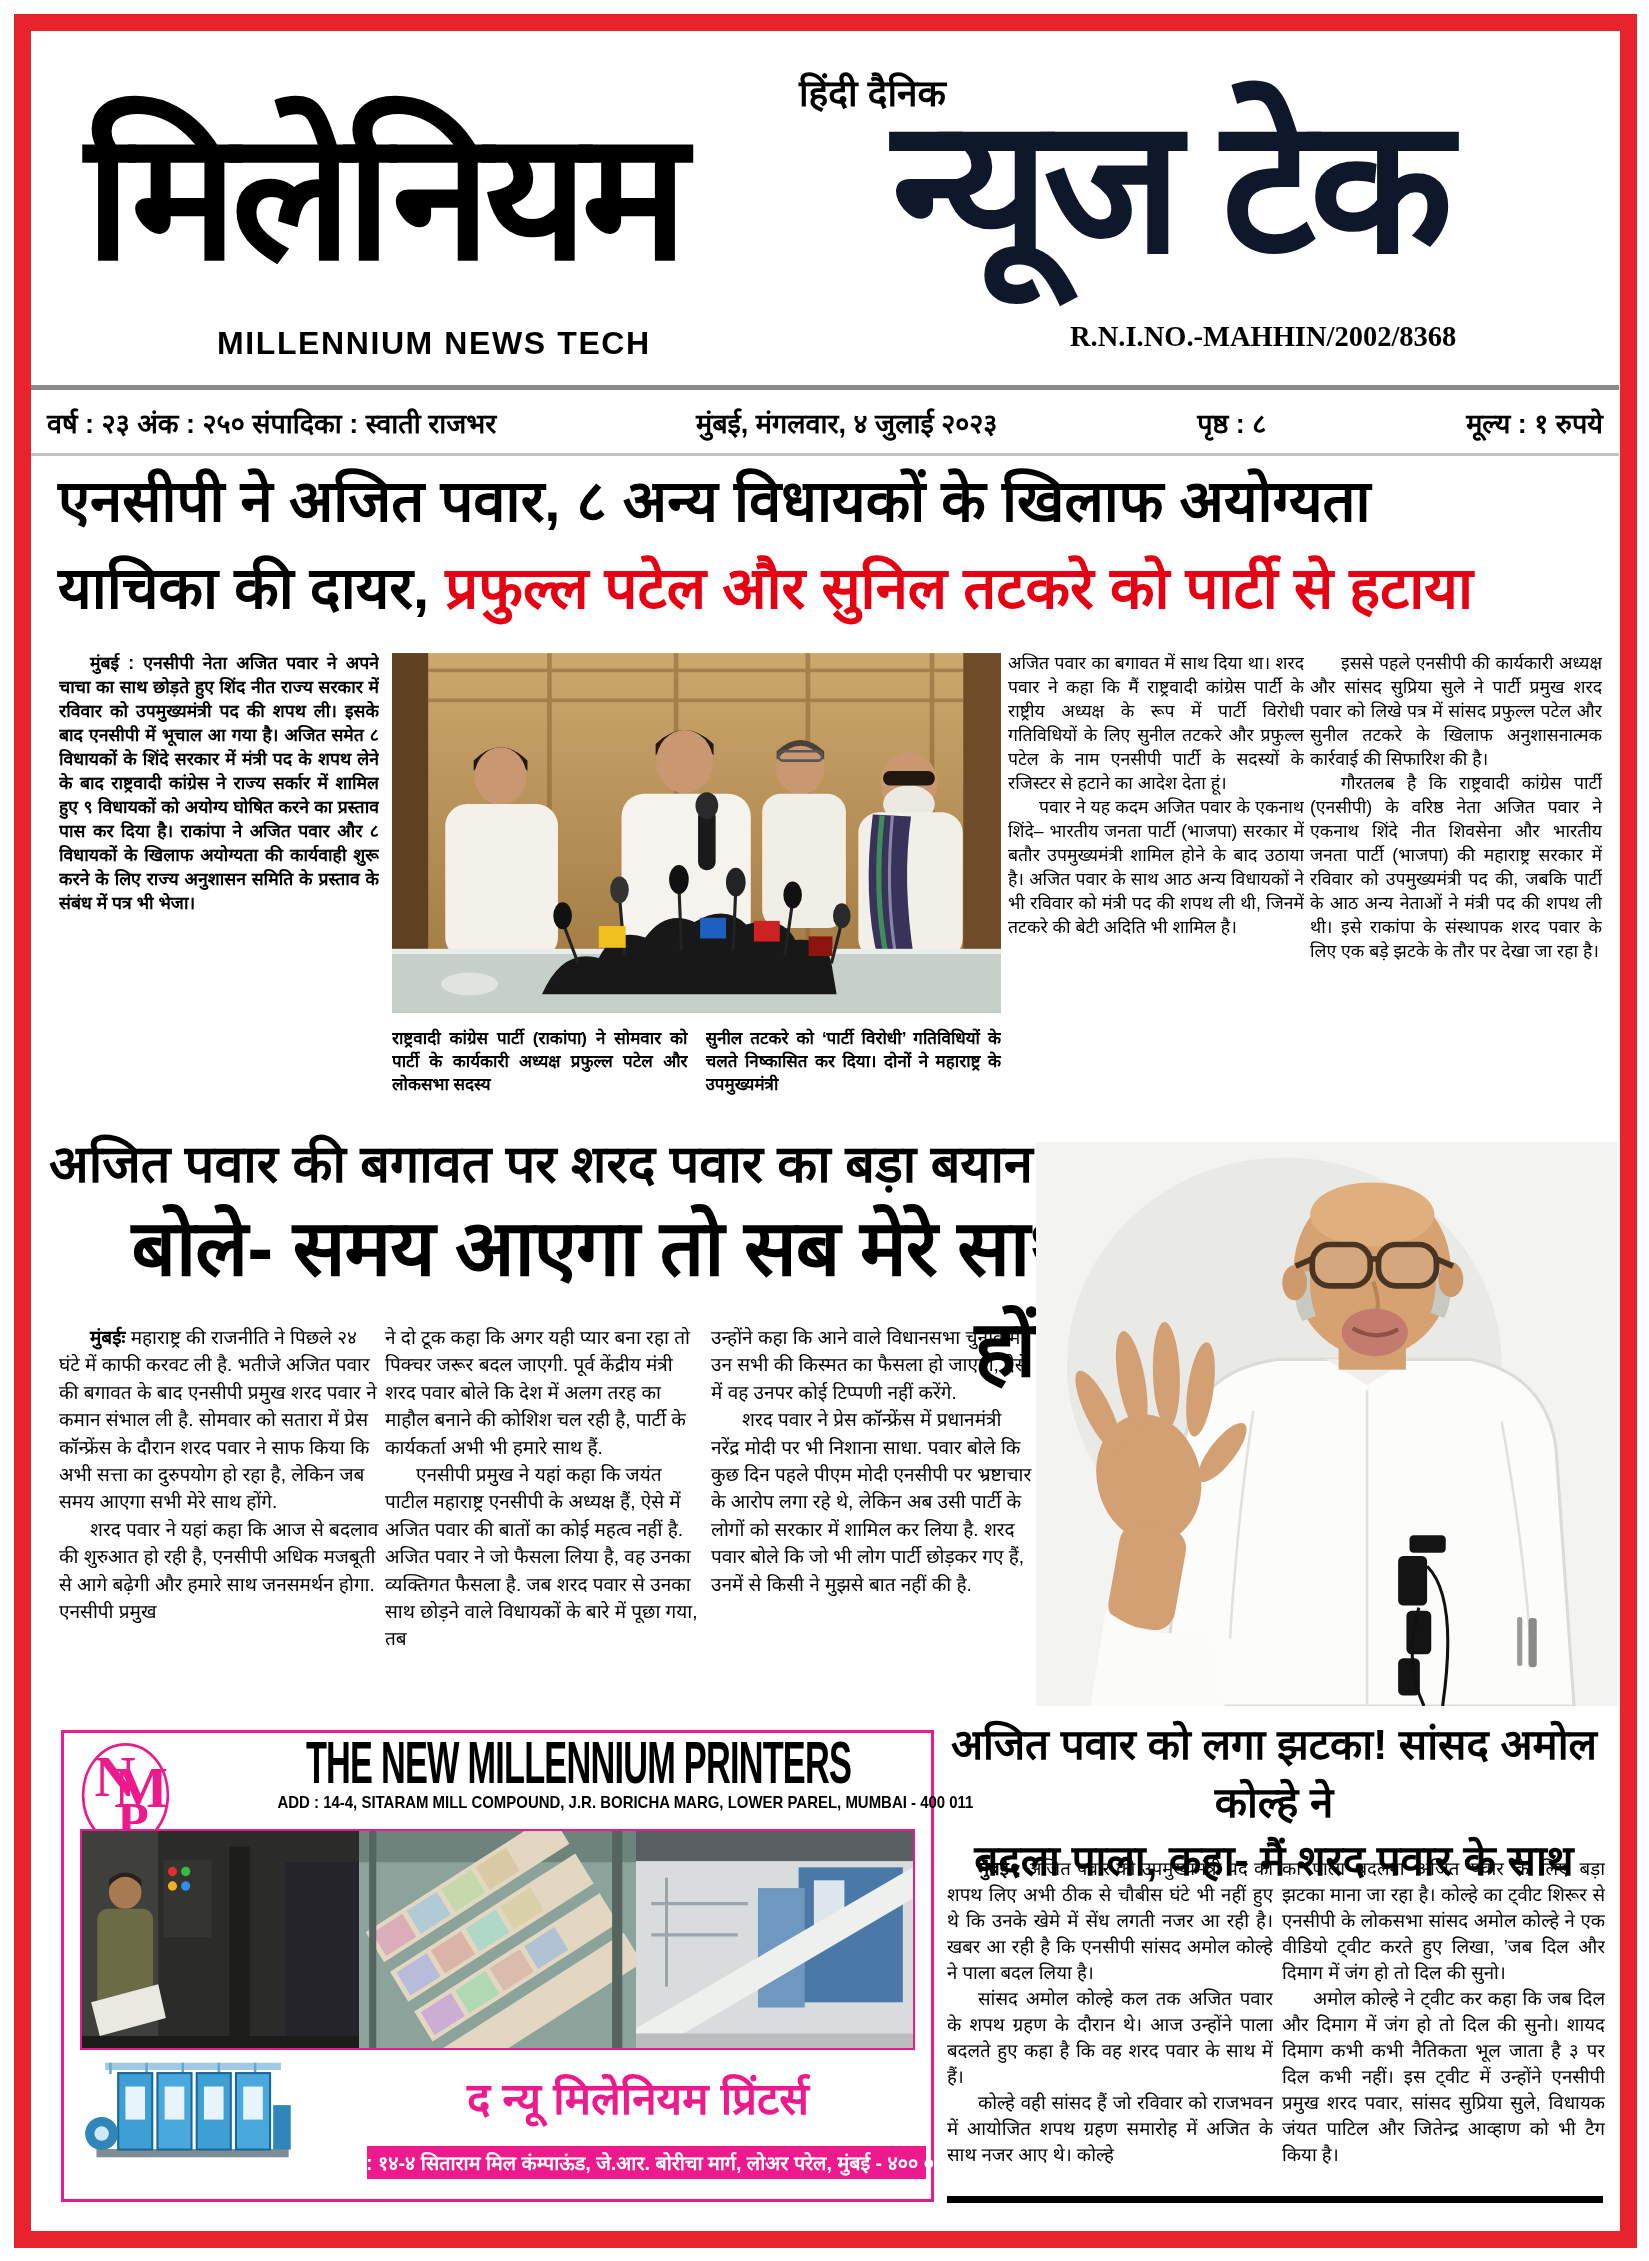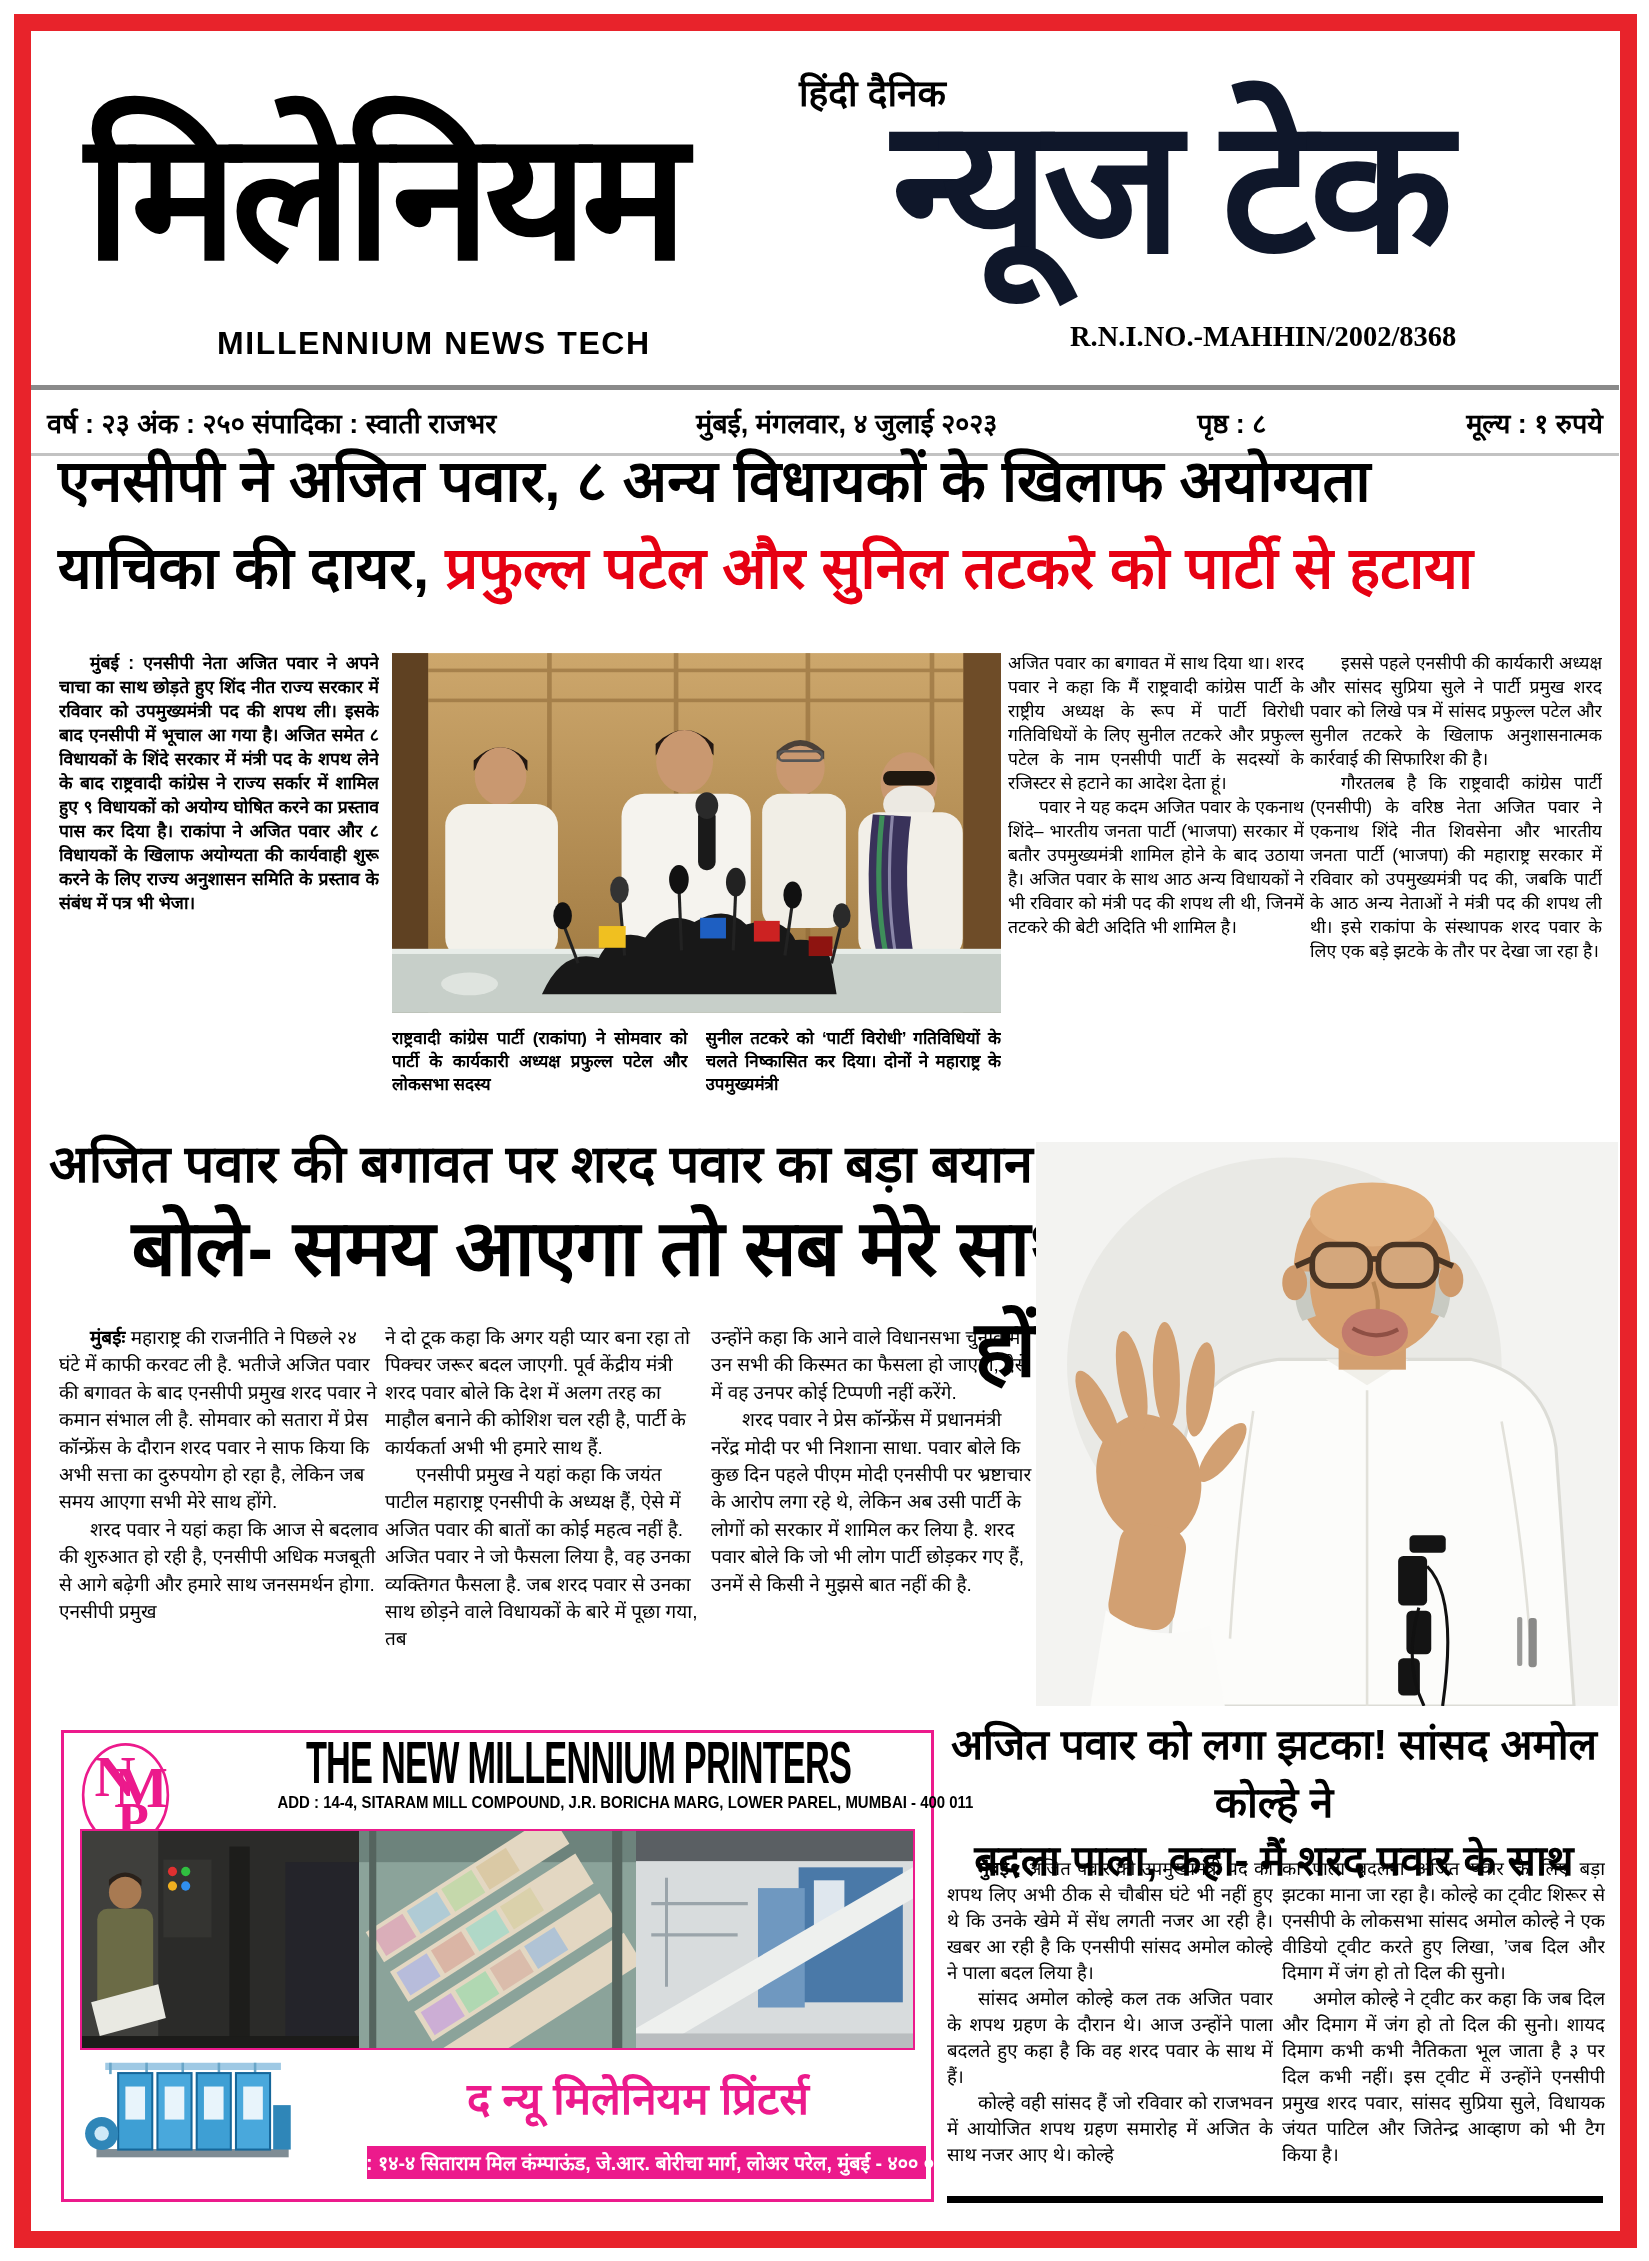--- a/index.html
+++ b/index.html
@@ -11,21 +11,21 @@
   .tagline{left:799px;top:66px;font-size:37px;font-weight:800;}
   .title-black{left:85px;top:72px;font-size:178px;line-height:1.4;font-weight:900;letter-spacing:-6.2px;}
   .title-red{left:892px;top:56px;font-size:187px;line-height:1.4;font-weight:900;letter-spacing:-6.2px;color:#0f172a;}
   .subtitle-en{left:217px;top:325px;font-size:32px;font-weight:800;letter-spacing:1.6px;}
   .rni{left:1070px;top:321px;font-size:28.5px;font-weight:700;font-family:"Liberation Serif","DejaVu Serif",serif;}
   .rule{background:#8a8a8a;}
   .dateline{left:31px;top:394px;width:1588px;height:56px;display:flex;align-items:center;
             justify-content:space-between;padding:0 16px;box-sizing:border-box;
             font-size:27px;font-weight:700;}
   
-  .h1-wrap{left:58px;top:437px;width:1544px;font-weight:900;font-size:58px;line-height:87px;}
+  .h1-wrap{left:58px;top:457px;width:1544px;font-weight:900;font-size:58px;line-height:87px;}
   .red-text{color:#e60012;}
   
   .col{overflow:hidden;}
   .col p{margin:0;text-indent:31px;}
   .col p.cont{text-indent:0;}
   .j{text-align:justify;}
   .a1{font-size:17.6px;line-height:24px;font-weight:500;}
   .a1b{font-size:17.6px;line-height:24px;font-weight:700;}
   .cap{font-size:17px;line-height:23px;font-weight:600;text-align:justify;}
   .a2{font-size:19px;line-height:27.4px;font-weight:500;}

